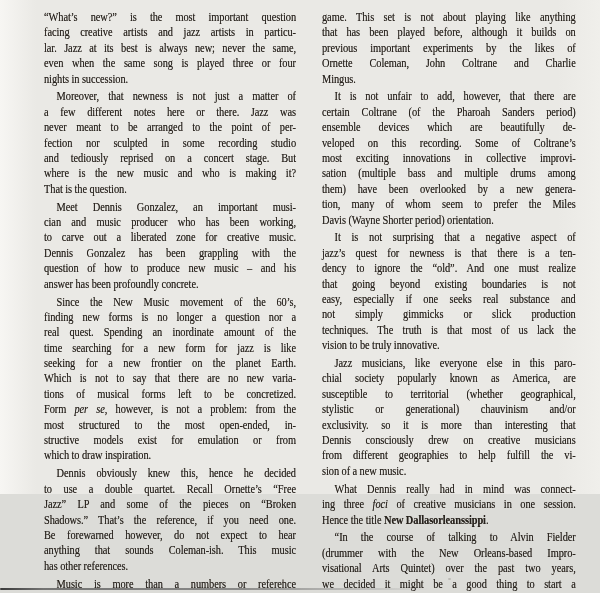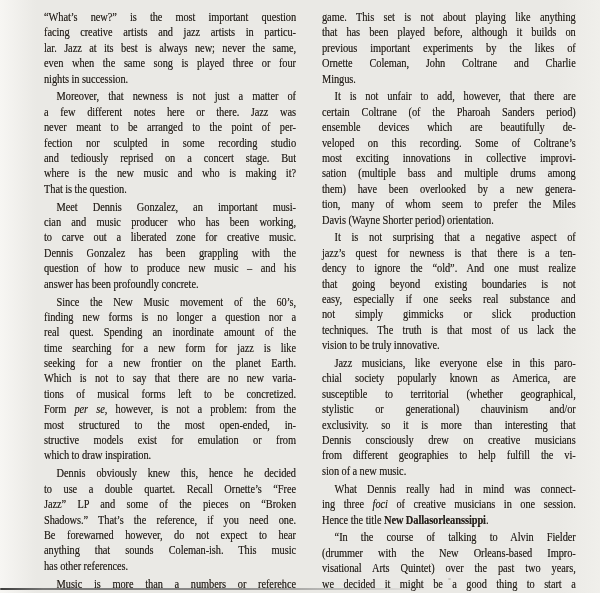--- a/index.html
+++ b/index.html
@@ -6,21 +6,21 @@
     --paper:#eae9e5;
     --ink:#27221d;
   }
   html,body{margin:0;padding:0;}
   body{
     width:600px;height:593px;overflow:hidden;
     font-family:"Liberation Serif","DejaVu Serif",serif;
     background:#dcdcd8;
   }
   .page{
-    position:relative;width:600px;height:593px;
+    position:relative;width:600px;height:494px;
     background:
       linear-gradient(90deg,#f7f6f3 0%,var(--paper) 6%,var(--paper) 93%,#f0efeb 100%),
       var(--paper);
     color:var(--ink);
   }
   .col{
     position:absolute;top:10px;
     transform:scaleX(0.84);
     transform-origin:0 0;
     font-size:12.4px;

